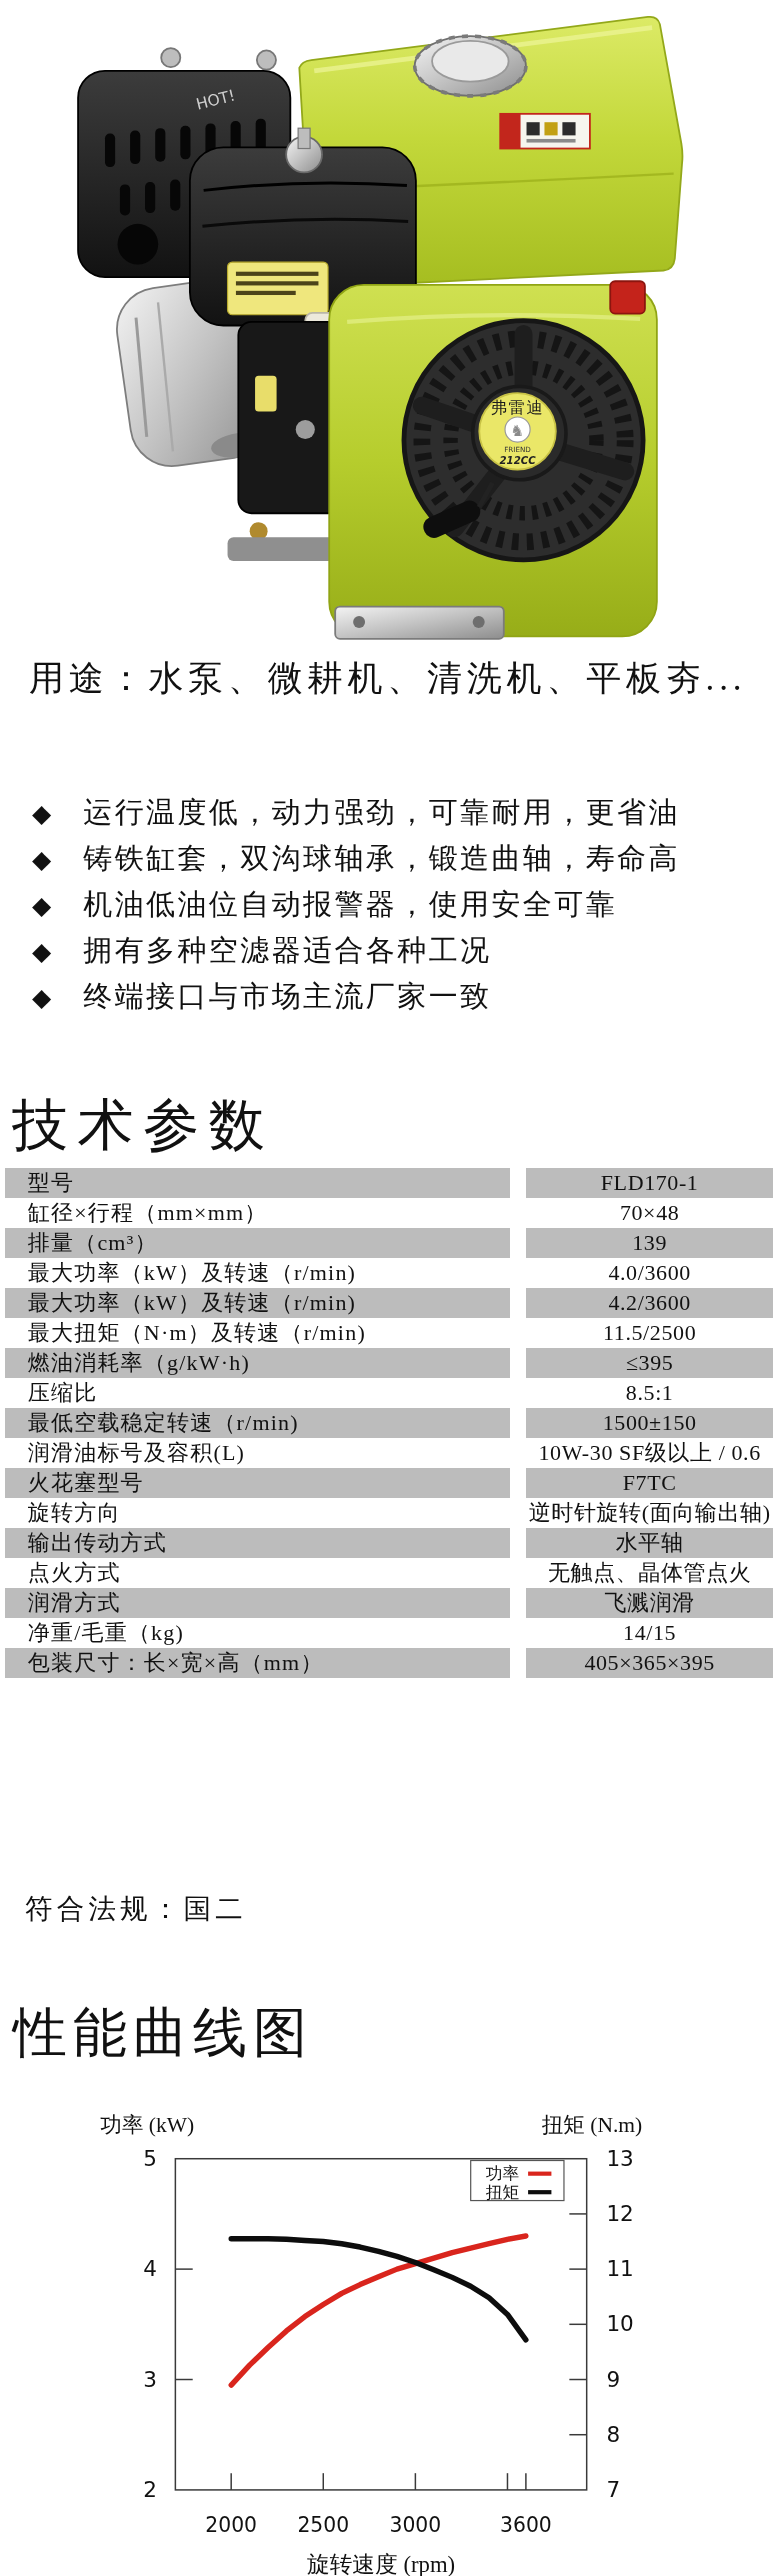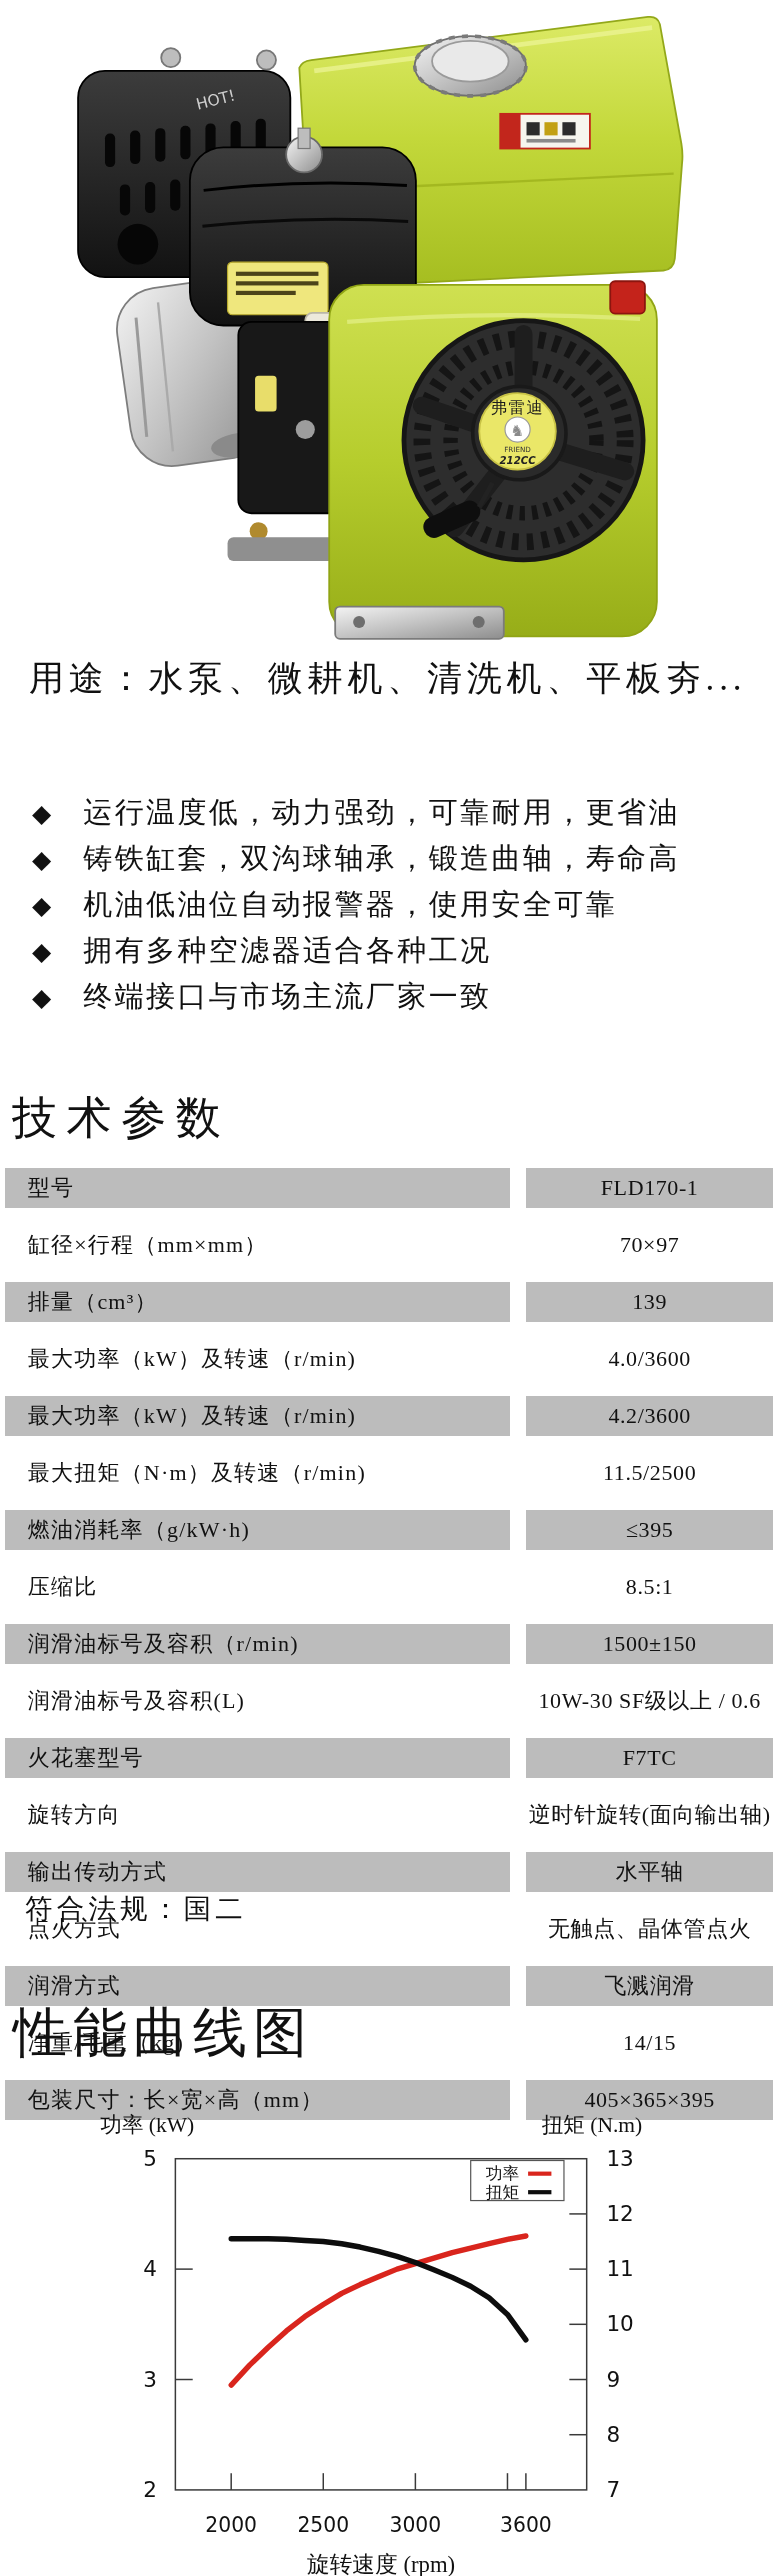--- a/index.html
+++ b/index.html
@@ -7,24 +7,24 @@
         font-family:"Liberation Serif","DejaVu Serif",serif;color:#111;}
   
   .photo-wrap{position:absolute;left:48px;top:10.8px;width:682px;height:635px;}
   
   .usage-line{position:absolute;left:29px;top:655px;font-size:35px;letter-spacing:4.8px;white-space:nowrap;}
   .features-heading{position:absolute;left:29px;top:724px;font-size:35px;letter-spacing:4.8px;}
   .feature-list{position:absolute;left:32px;top:790px;width:735px;list-style:none;margin:0;padding:0;}
   .feature-item{height:46px;display:flex;align-items:center;}
   .feature-item .diamond{font-size:25px;margin-right:32px;line-height:1;}
   .feature-item .ftext{font-size:29px;letter-spacing:2.4px;white-space:nowrap;}
-  .tech-heading{position:absolute;left:12px;top:1088px;font-size:45px;letter-spacing:9.6px;}
+  .tech-heading{position:absolute;left:12px;top:1088px;font-size:56px;letter-spacing:9.6px;}
   
   .spec-table{position:absolute;left:4.8px;top:1168px;width:768px;}
-  .spec-row{display:flex;height:40px;margin-bottom:17px;}
+  .spec-row{display:flex;height:30px;margin-bottom:0;}
   .spec-label{width:505px;display:flex;align-items:center;padding-left:23px;box-sizing:border-box;
               font-size:22px;letter-spacing:1.2px;white-space:nowrap;}
   .spec-gap{width:16.7px;}
   .spec-value{flex:1;display:flex;align-items:center;justify-content:center;
               font-size:22px;letter-spacing:0.6px;white-space:nowrap;}
   .spec-row.gray .spec-label,.spec-row.gray .spec-value{background:#bcbcbc;}
   
   .compliance-line{position:absolute;left:25px;top:1891px;font-size:27.5px;letter-spacing:4.2px;}
   .perf-heading{position:absolute;left:13px;top:1997px;font-size:54px;letter-spacing:6px;}
   .chart-wrap{position:absolute;left:0;top:2081px;width:749px;height:495px;}
@@ -199,21 +199,21 @@
   <div class="tech-heading">技术参数</div>
   <div class="spec-table" id="spec-table">
       <div class="spec-row gray">
         <div class="spec-label">型号</div>
         <div class="spec-gap"></div>
         <div class="spec-value">FLD170-1</div>
       </div>
       <div class="spec-row">
         <div class="spec-label">缸径×行程（mm×mm）</div>
         <div class="spec-gap"></div>
-        <div class="spec-value">70×97</div>
+        <div class="spec-value">70×48</div>
       </div>
       <div class="spec-row gray">
         <div class="spec-label">排量（cm³）</div>
         <div class="spec-gap"></div>
         <div class="spec-value">139</div>
       </div>
       <div class="spec-row">
         <div class="spec-label">最大功率（kW）及转速（r/min)</div>
         <div class="spec-gap"></div>
         <div class="spec-value">4.0/3600</div>
@@ -232,21 +232,21 @@
         <div class="spec-label">燃油消耗率（g/kW·h)</div>
         <div class="spec-gap"></div>
         <div class="spec-value">≤395</div>
       </div>
       <div class="spec-row">
         <div class="spec-label">压缩比</div>
         <div class="spec-gap"></div>
         <div class="spec-value">8.5:1</div>
       </div>
       <div class="spec-row gray">
-        <div class="spec-label">润滑油标号及容积（r/min)</div>
+        <div class="spec-label">最低空载稳定转速（r/min)</div>
         <div class="spec-gap"></div>
         <div class="spec-value">1500±150</div>
       </div>
       <div class="spec-row">
         <div class="spec-label">润滑油标号及容积(L)</div>
         <div class="spec-gap"></div>
         <div class="spec-value">10W-30 SF级以上 / 0.6</div>
       </div>
       <div class="spec-row gray">
         <div class="spec-label">火花塞型号</div>

